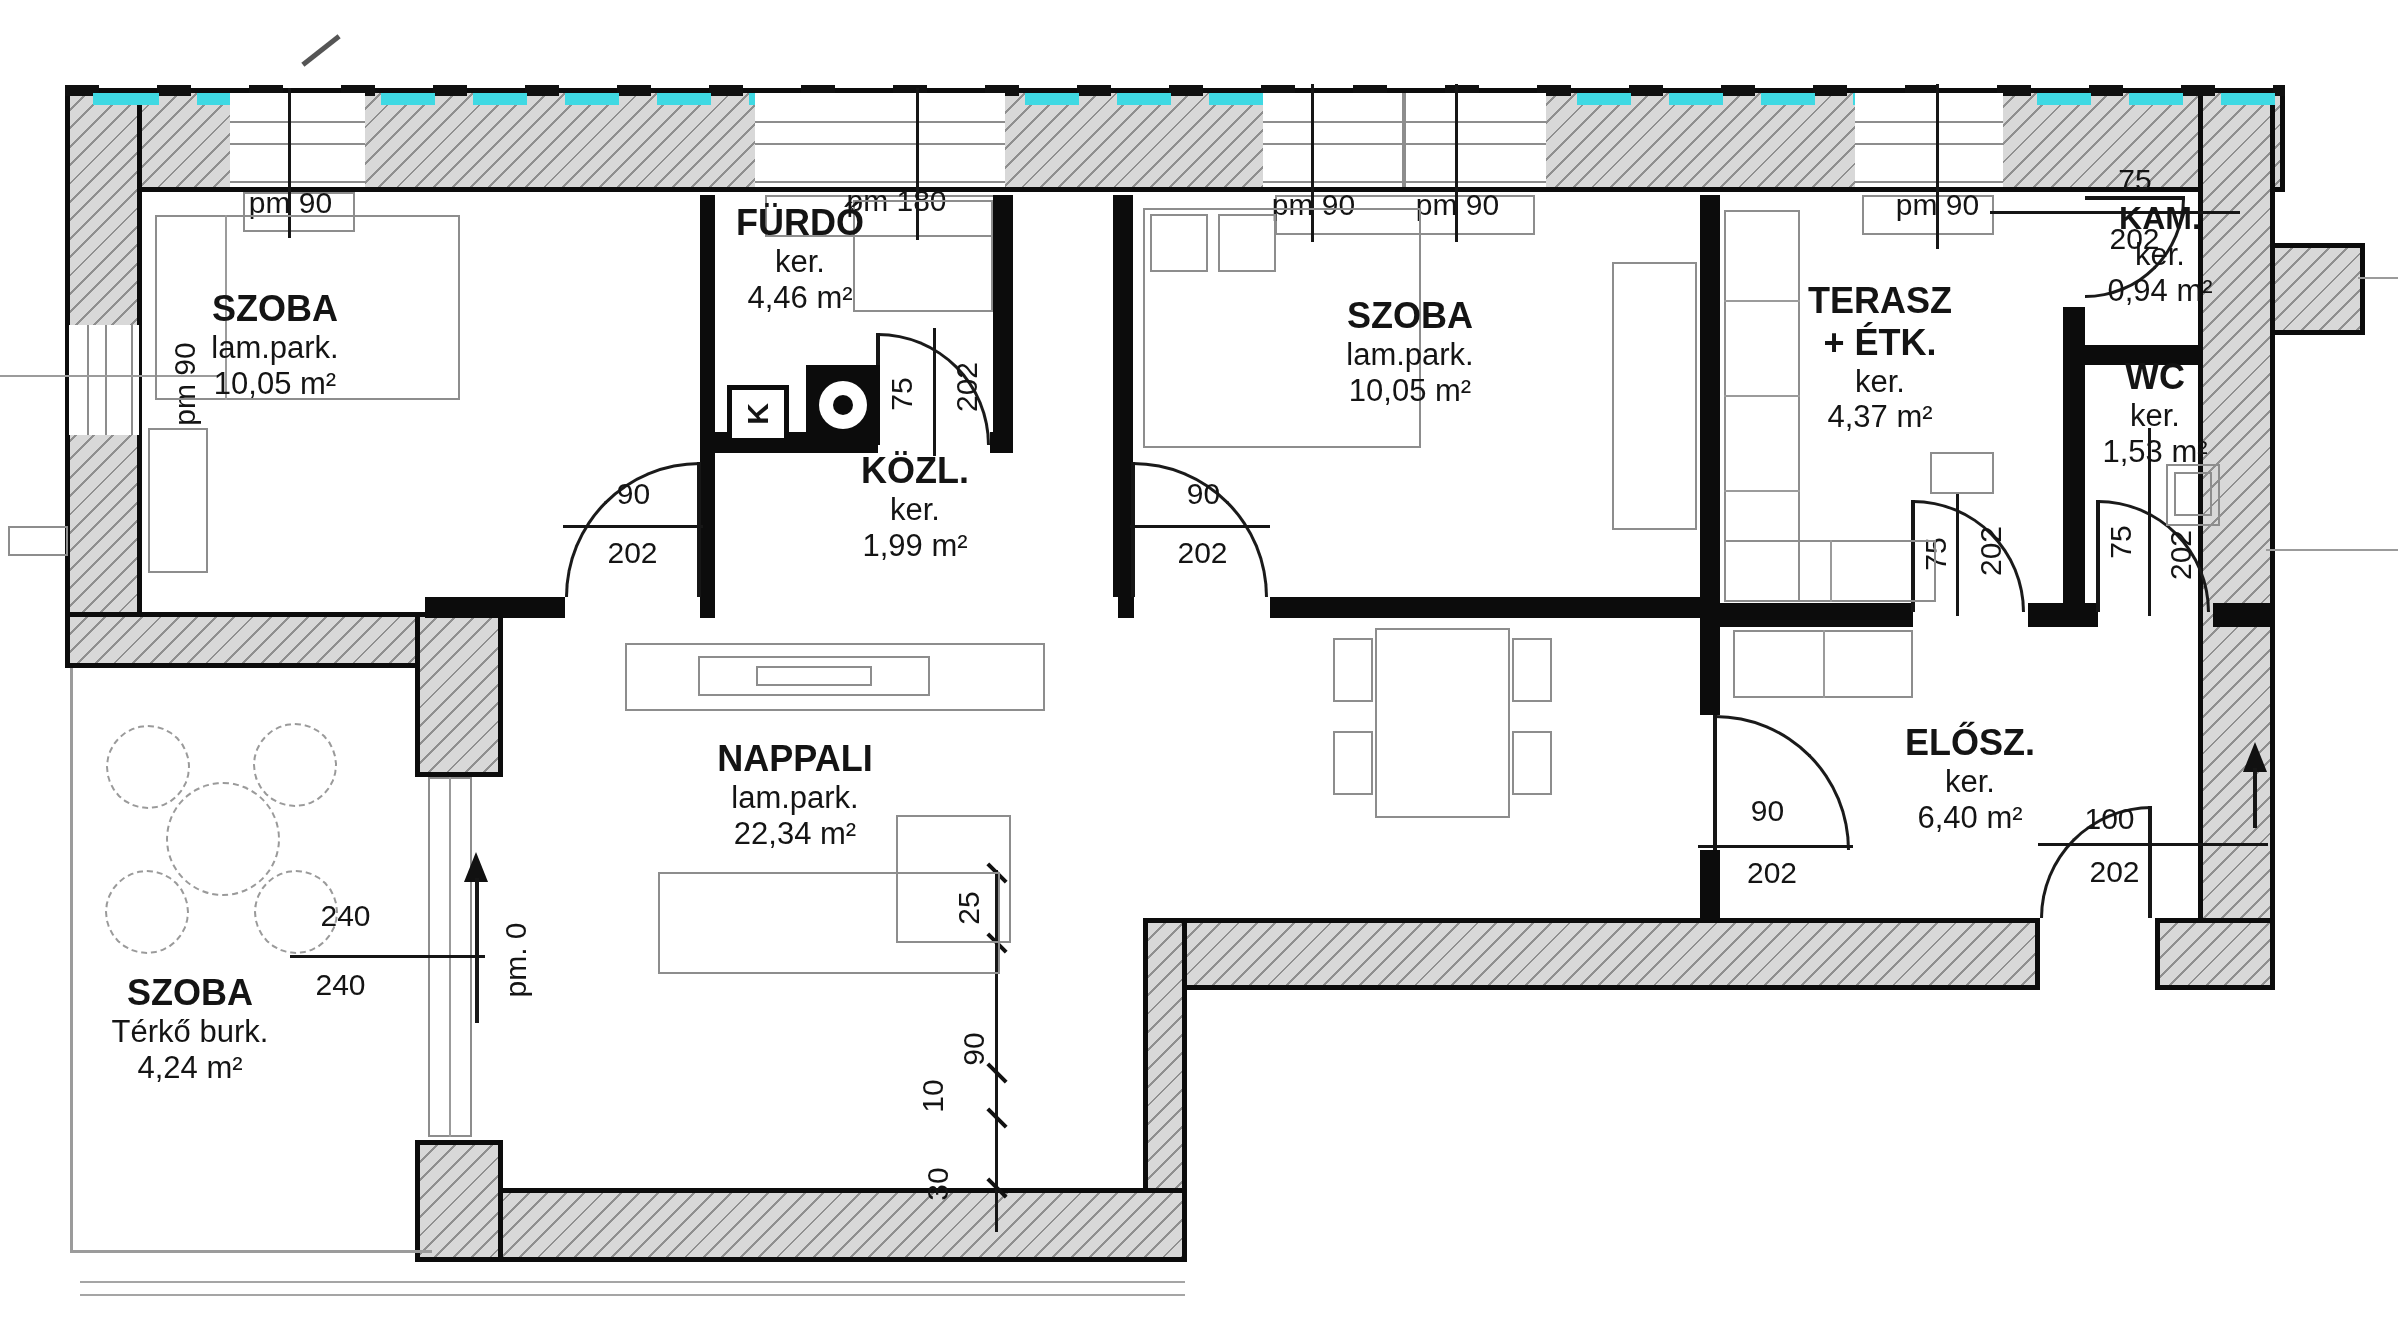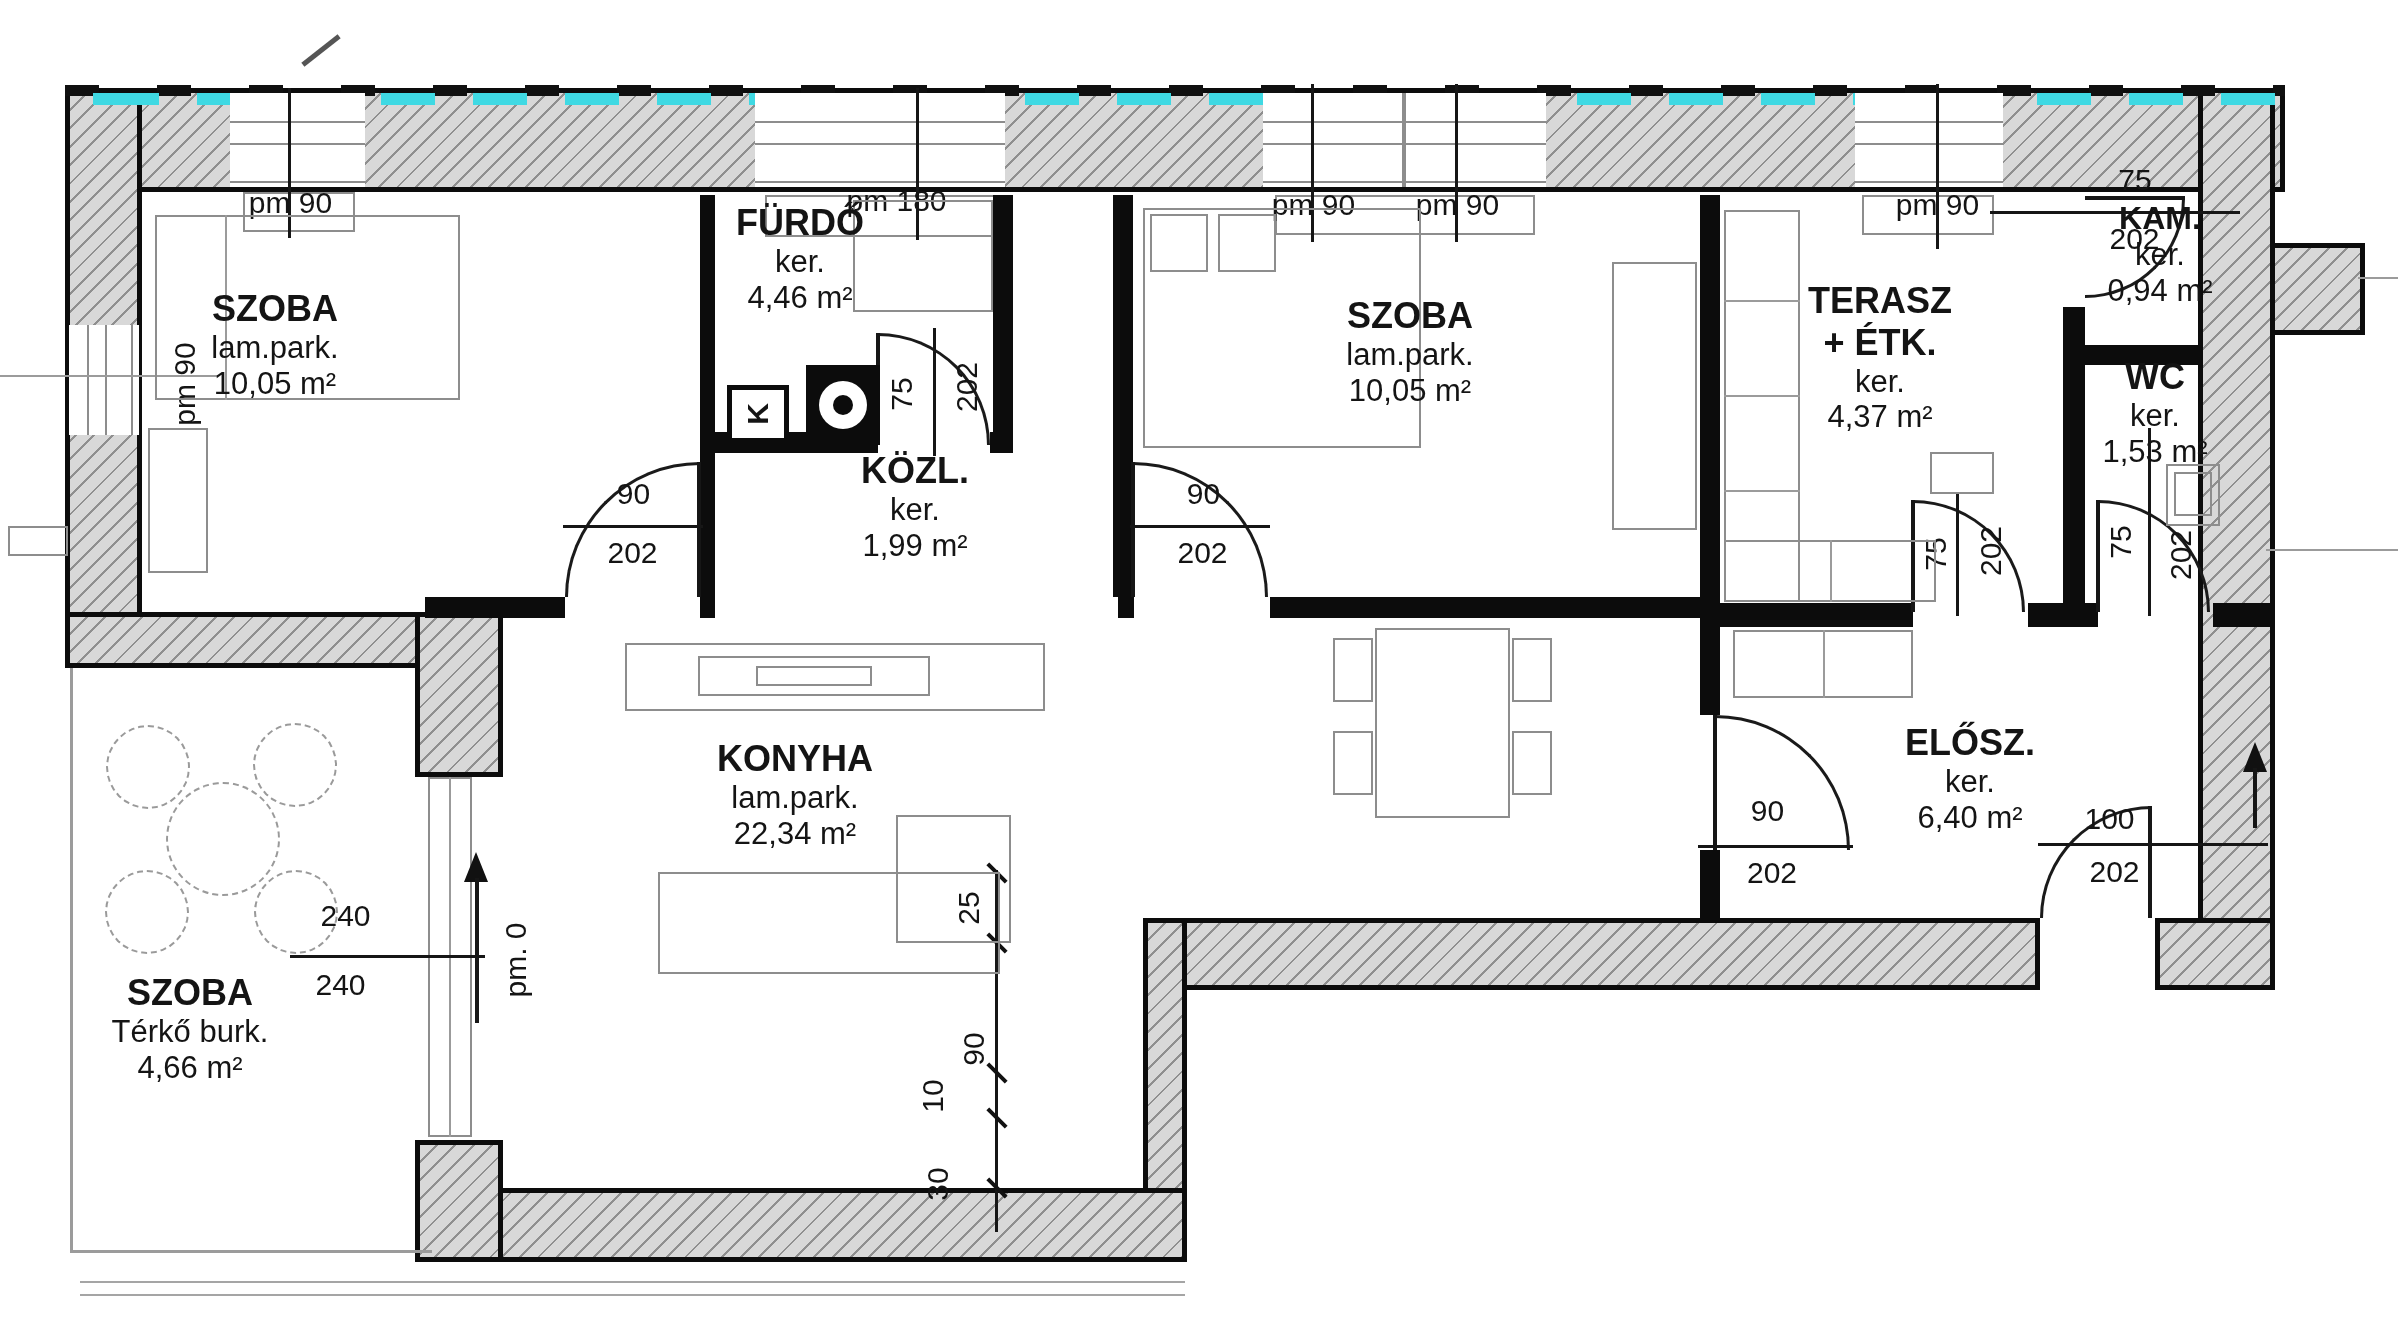--- a/index.html
+++ b/index.html
@@ -279,28 +279,28 @@
     <div class="name" style="font-size:32px">KAM.</div>
     <div class="sub">ker.</div>
     <div class="sub">0,94 m²</div>
   </div>
   <div class="rlabel" style="left:2085px;top:356px;width:140px">
     <div class="name">WC</div>
     <div class="sub">ker.</div>
     <div class="sub">1,53 m²</div>
   </div>
   <div class="rlabel" style="left:675px;top:738px;width:240px">
-    <div class="name">KONYHA</div>
+    <div class="name">NAPPALI</div>
     <div class="sub">lam.park.</div>
     <div class="sub">22,34 m²</div>
   </div>
   <div class="rlabel" style="left:1845px;top:722px;width:250px">
     <div class="name">ELŐSZ.</div>
     <div class="sub">ker.</div>
     <div class="sub">6,40 m²</div>
   </div>
   <div class="rlabel" style="left:60px;top:972px;width:260px">
     <div class="name">SZOBA</div>
     <div class="sub">Térkő burk.</div>
-    <div class="sub">4,66 m²</div>
+    <div class="sub">4,24 m²</div>
   </div>
 
 </div>
 
 </body></html>

